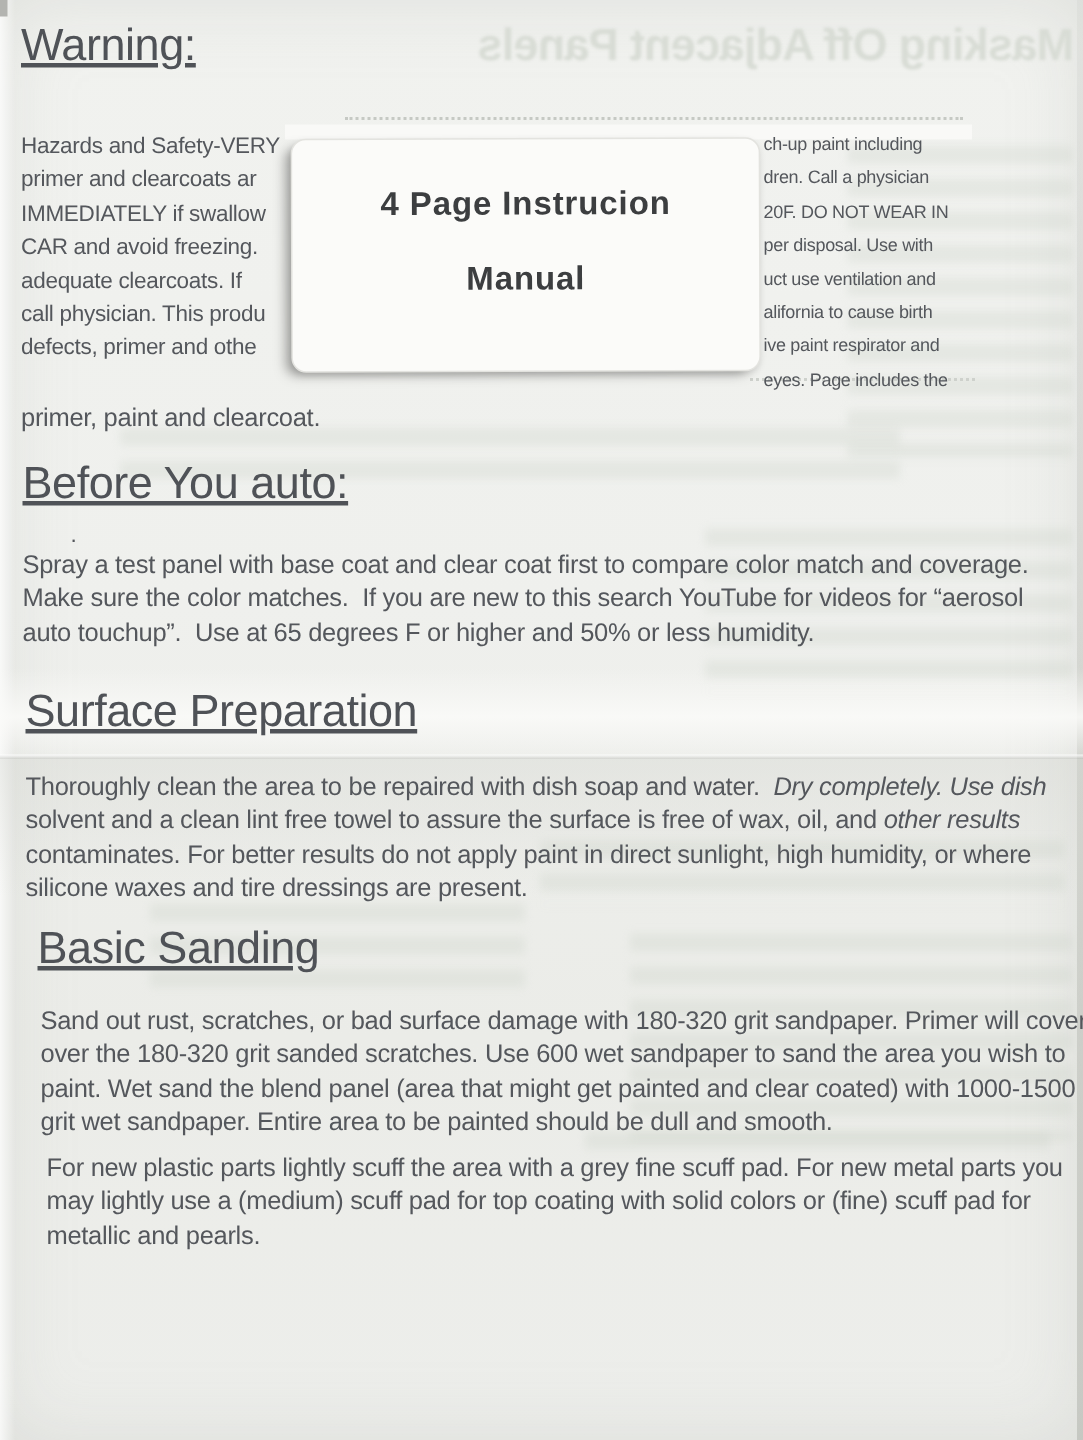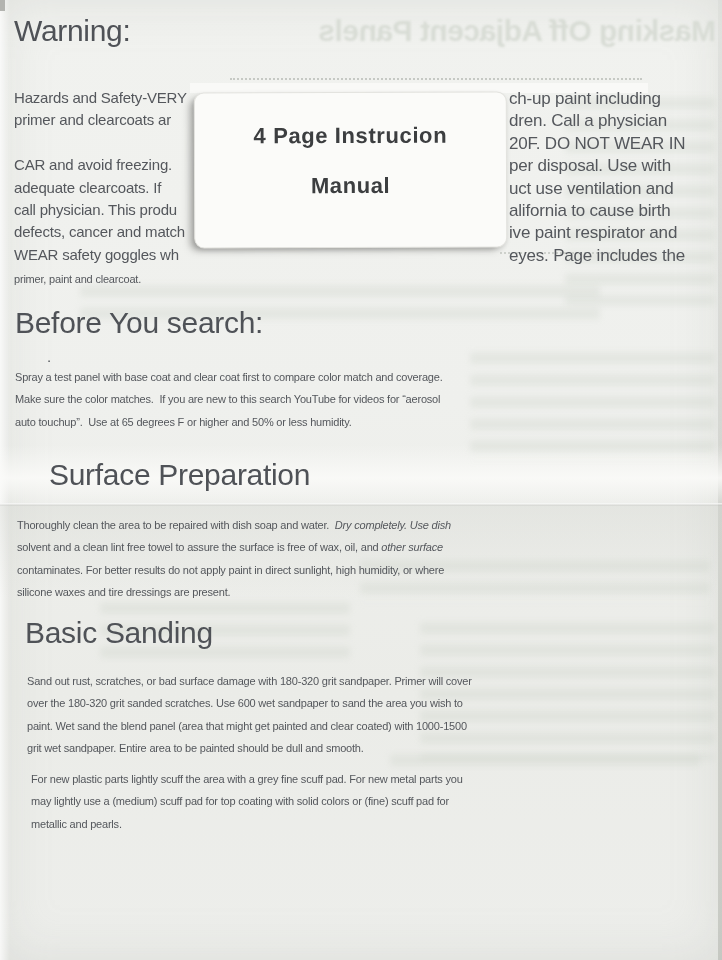--- a/index.html
+++ b/index.html
@@ -31,26 +31,26 @@
     left:328px;top:14px;width:388px;height:40px;
     font-size:30px;font-weight:600;color:var(--ghost,#d8dcd5);
     transform:scaleX(-1);filter:blur(1px);white-space:nowrap;letter-spacing:-.5px;
   }
   .smudge{background:repeating-linear-gradient(180deg,
       rgba(201,208,198,0) 0px, rgba(201,208,198,.55) 5px,
       rgba(201,208,198,.55) 12px, rgba(201,208,198,0) 16px,
       rgba(201,208,198,0) 22px);
     filter:blur(3px);opacity:.55;}
   
-  .h1{font-size:30px;font-weight:400;color:var(--heading-ink,#4f5257);letter-spacing:-.3px;white-space:nowrap;}
-  .body-text{font-size:11px;line-height:22.4px;color:var(--ink,#54575c);
+  .h1{font-size:30px;font-weight:400;color:var(--heading-ink,#4f5257);letter-spacing:-.3px;white-space:nowrap;text-decoration:underline;}
+  .body-text{font-size:17px;line-height:22.4px;color:var(--ink,#54575c);
     letter-spacing:-.2px;white-space:pre;}
   .wline{position:absolute;left:0;width:570px;height:22px;}
   .wl{position:absolute;left:14px;font-size:15px;color:var(--ink,#54575c);letter-spacing:-.2px;white-space:pre;}
-  .wr{position:absolute;left:509px;font-size:17px;color:var(--ink,#54575c);letter-spacing:-.2px;white-space:pre;}
+  .wr{position:absolute;left:509px;font-size:12px;color:var(--ink,#54575c);letter-spacing:-.2px;white-space:pre;}
   .stray{font-size:15px;color:var(--ink,#54575c);}
   .it{font-style:italic;}
   
   .sticker{
     left:194px;top:92px;width:313px;height:156px;
     background:var(--sticker-bg,#fbfbf9);
     border:1px solid #e3e3df;border-radius:10px;
     box-shadow:-6px 4px 7px -2px rgba(92,92,90,.5), 0 2px 4px rgba(0,0,0,.10);
     text-align:center;box-sizing:border-box;padding-top:30px;
     transform:rotate(-.2deg);
@@ -86,54 +86,54 @@
 <div class="abs" style="left:0;top:0;width:722px;height:0;" id="warning-lines">
     <div class="wline" style="top: 89px;">
       <span class="wl">Hazards and Safety-VERY</span>
       <span class="wr">ch-up paint including</span>
     </div>
     <div class="wline" style="top: 111.4px;">
       <span class="wl">primer and clearcoats ar</span>
       <span class="wr">dren. Call a physician</span>
     </div>
     <div class="wline" style="top: 133.8px;">
+      <span class="wl">IMMEDIATELY if swallow</span>
       <span class="wr">20F. DO NOT WEAR IN</span>
     </div>
     <div class="wline" style="top: 156.2px;">
       <span class="wl">CAR and avoid freezing.</span>
       <span class="wr">per disposal. Use with</span>
     </div>
     <div class="wline" style="top: 178.6px;">
       <span class="wl">adequate clearcoats. If</span>
       <span class="wr">uct use ventilation and</span>
     </div>
     <div class="wline" style="top: 201px;">
       <span class="wl">call physician. This produ</span>
       <span class="wr">alifornia to cause birth</span>
     </div>
     <div class="wline" style="top: 223.4px;">
-      <span class="wl">defects, cancer and match</span>
+      <span class="wl">defects, primer and othe</span>
       <span class="wr">ive paint respirator and</span>
     </div>
     <div class="wline" style="top: 245.8px;">
-      <span class="wl">WEAR safety goggles wh</span>
       <span class="wr">eyes. Page includes the</span>
     </div>
   </div>
 <div class="abs body-text" style="left:14px;top:268px;">primer, paint and clearcoat.</div>
 
-<div class="abs h1" style="left:15px;top:306px;">Before You search:</div>
+<div class="abs h1" style="left:15px;top:306px;">Before You auto:</div>
 <div class="abs stray" style="left:47px;top:348px;">.</div>
 <div class="abs body-text" style="left:15px;top:366px;">Spray a test panel with base coat and clear coat first to compare color match and coverage.
 Make sure the color matches.  If you are new to this search YouTube for videos for “aerosol
 auto touchup”.  Use at 65 degrees F or higher and 50% or less humidity.</div>
 
-<div class="abs h1" style="left:17px;top:458px;margin-left:32px;">Surface Preparation</div>
+<div class="abs h1" style="left:17px;top:458px;">Surface Preparation</div>
 <div class="abs body-text" style="left:17px;top:514px;" id="surface-paragraph"><span>Thoroughly clean the area to be repaired with dish soap and water.  </span><span class="it">Dry completely. Use dish</span><span>
-solvent and a clean lint free towel to assure the surface is free of wax, oil, and </span><span class="it">other surface</span><span>
+solvent and a clean lint free towel to assure the surface is free of wax, oil, and </span><span class="it">other results</span><span>
 contaminates. For better results do not apply paint in direct sunlight, high humidity, or where
 silicone waxes and tire dressings are present.</span></div>
 
 <div class="abs h1" style="left:25px;top:616px;">Basic Sanding</div>
 <div class="abs body-text" style="left:27px;top:670px;">Sand out rust, scratches, or bad surface damage with 180-320 grit sandpaper. Primer will cover
 over the 180-320 grit sanded scratches. Use 600 wet sandpaper to sand the area you wish to
 paint. Wet sand the blend panel (area that might get painted and clear coated) with 1000-1500
 grit wet sandpaper. Entire area to be painted should be dull and smooth.</div>
 <div class="abs body-text" style="left:31px;top:768px;">For new plastic parts lightly scuff the area with a grey fine scuff pad. For new metal parts you
 may lightly use a (medium) scuff pad for top coating with solid colors or (fine) scuff pad for

